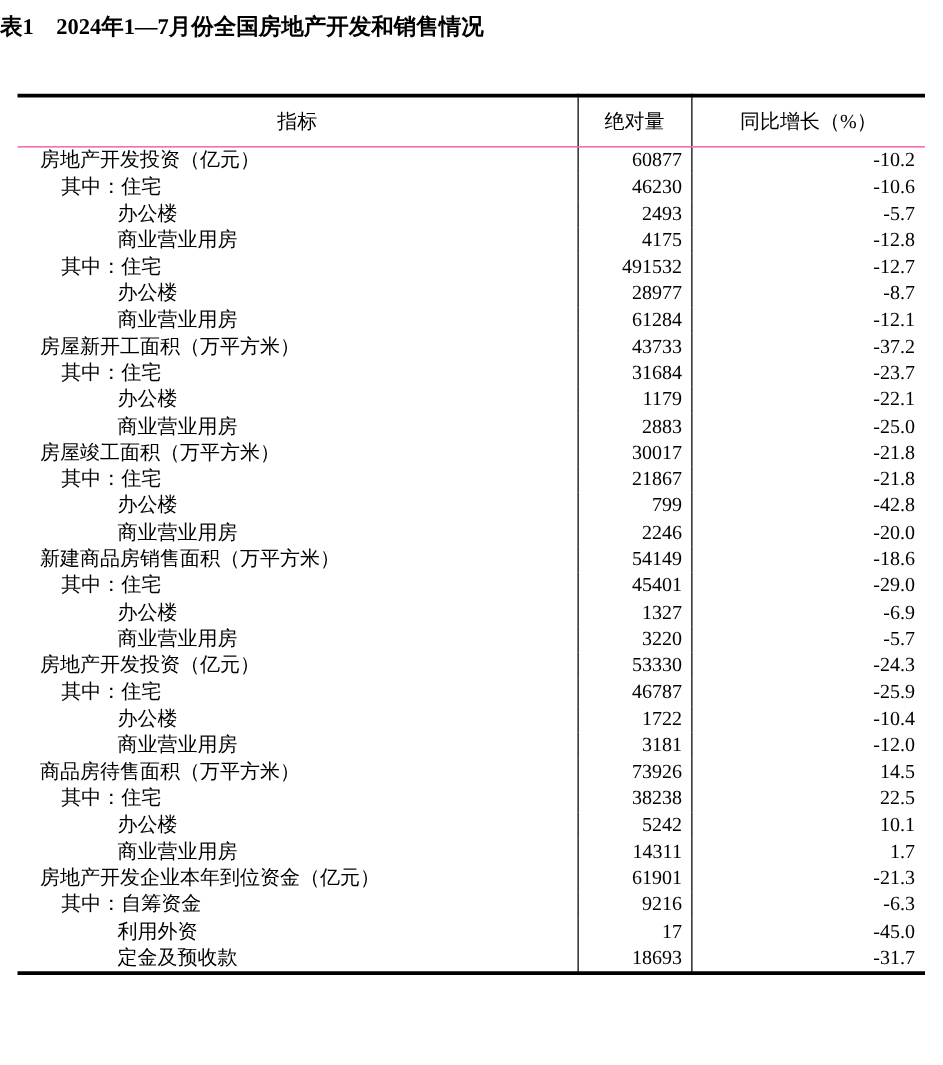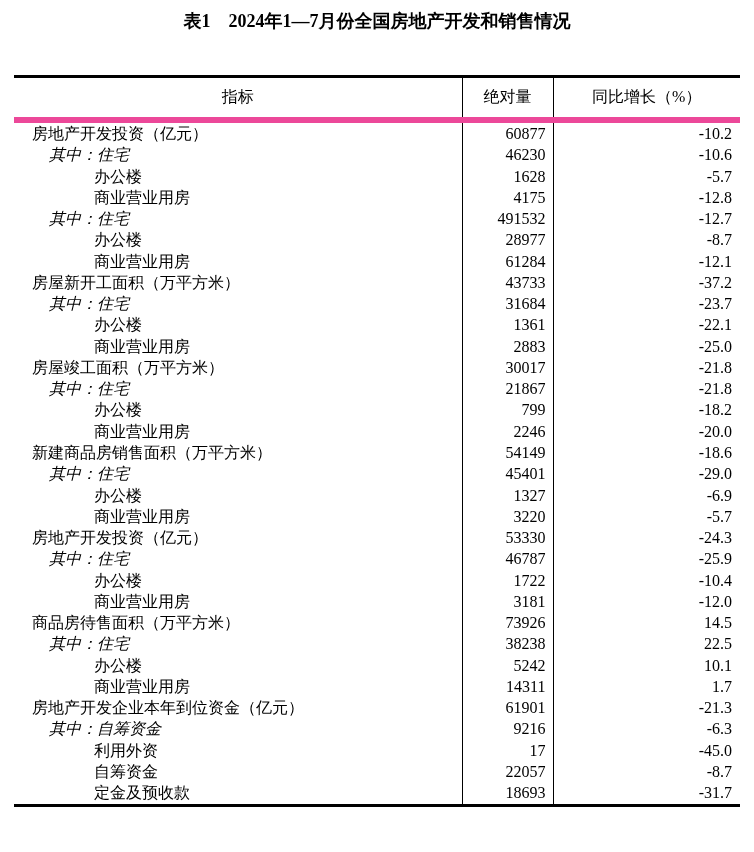--- a/index.html
+++ b/index.html
@@ -18,21 +18,21 @@
     width: 754px;
     height: 852px;
     background: #ffffff;
   }
   .title {
     position: absolute;
     top: 10px;
     left: 0;
     width: 754px;
     margin: 0;
-    text-align: center;
+    text-align: left;
     font-size: 18px;
     font-weight: bold;
     line-height: 22px;
     font-family: "Liberation Serif", "DejaVu Serif", serif;
   }
   table.stats-table {
     position: absolute;
     top: 75px;
     left: 14px;
     width: 726px;
@@ -43,39 +43,39 @@
   }
   col.c1 { width: 448px; }
   col.c2 { width: 91px; }
   col.c3 { width: 187px; }
   thead th {
     font-weight: normal;
     font-size: 16px;
     height: 39px;
     text-align: center;
     vertical-align: middle;
-    border-bottom: 6px solid #ec4899;
+    border-bottom: 1px solid #ec4899;
     padding: 0;
   }
   thead th + th,
   tbody td + td {
     border-left: 1px solid #000;
   }
   tbody td {
     font-size: 16px;
     height: 21.26px;
     line-height: 21.26px;
     padding: 0;
     white-space: nowrap;
     overflow: hidden;
     vertical-align: middle;
   }
   td.ind { text-align: left; }
   td.lvl0 { padding-left: 18px; margin-top: 16px; }
-  td.lvl1 { padding-left: 35px; font-style: italic; }
+  td.lvl1 { padding-left: 35px; }
   td.lvl2 { padding-left: 80px; }
   td.num { text-align: right; }
   td.abs { padding-right: 7px; }
   td.yoy { padding-right: 8px; }
 </style>
 </head>
 <body>
 
 <div class="page">
   <h1 class="title">表1　2024年1—7月份全国房地产开发和销售情况</h1>
@@ -99,21 +99,21 @@
           <td class="num abs">60877</td>
           <td class="num yoy">-10.2</td>
         </tr>
         <tr>
           <td class="ind lvl1">其中：住宅</td>
           <td class="num abs">46230</td>
           <td class="num yoy">-10.6</td>
         </tr>
         <tr>
           <td class="ind lvl2">办公楼</td>
-          <td class="num abs">1628</td>
+          <td class="num abs">2493</td>
           <td class="num yoy">-5.7</td>
         </tr>
         <tr>
           <td class="ind lvl2">商业营业用房</td>
           <td class="num abs">4175</td>
           <td class="num yoy">-12.8</td>
         </tr>
         <tr>
           <td class="ind lvl1">其中：住宅</td>
           <td class="num abs">491532</td>
@@ -134,42 +134,42 @@
           <td class="num abs">43733</td>
           <td class="num yoy">-37.2</td>
         </tr>
         <tr>
           <td class="ind lvl1">其中：住宅</td>
           <td class="num abs">31684</td>
           <td class="num yoy">-23.7</td>
         </tr>
         <tr>
           <td class="ind lvl2">办公楼</td>
-          <td class="num abs">1361</td>
+          <td class="num abs">1179</td>
           <td class="num yoy">-22.1</td>
         </tr>
         <tr>
           <td class="ind lvl2">商业营业用房</td>
           <td class="num abs">2883</td>
           <td class="num yoy">-25.0</td>
         </tr>
         <tr>
           <td class="ind lvl0">房屋竣工面积（万平方米）</td>
           <td class="num abs">30017</td>
           <td class="num yoy">-21.8</td>
         </tr>
         <tr>
           <td class="ind lvl1">其中：住宅</td>
           <td class="num abs">21867</td>
           <td class="num yoy">-21.8</td>
         </tr>
         <tr>
           <td class="ind lvl2">办公楼</td>
           <td class="num abs">799</td>
-          <td class="num yoy">-18.2</td>
+          <td class="num yoy">-42.8</td>
         </tr>
         <tr>
           <td class="ind lvl2">商业营业用房</td>
           <td class="num abs">2246</td>
           <td class="num yoy">-20.0</td>
         </tr>
         <tr>
           <td class="ind lvl0">新建商品房销售面积（万平方米）</td>
           <td class="num abs">54149</td>
           <td class="num yoy">-18.6</td>
@@ -236,25 +236,20 @@
         </tr>
         <tr>
           <td class="ind lvl1">其中：自筹资金</td>
           <td class="num abs">9216</td>
           <td class="num yoy">-6.3</td>
         </tr>
         <tr>
           <td class="ind lvl2">利用外资</td>
           <td class="num abs">17</td>
           <td class="num yoy">-45.0</td>
-        </tr>
-        <tr>
-          <td class="ind lvl2">自筹资金</td>
-          <td class="num abs">22057</td>
-          <td class="num yoy">-8.7</td>
         </tr>
         <tr>
           <td class="ind lvl2">定金及预收款</td>
           <td class="num abs">18693</td>
           <td class="num yoy">-31.7</td>
         </tr>
       </tbody>
   </table>
 </div>
 

